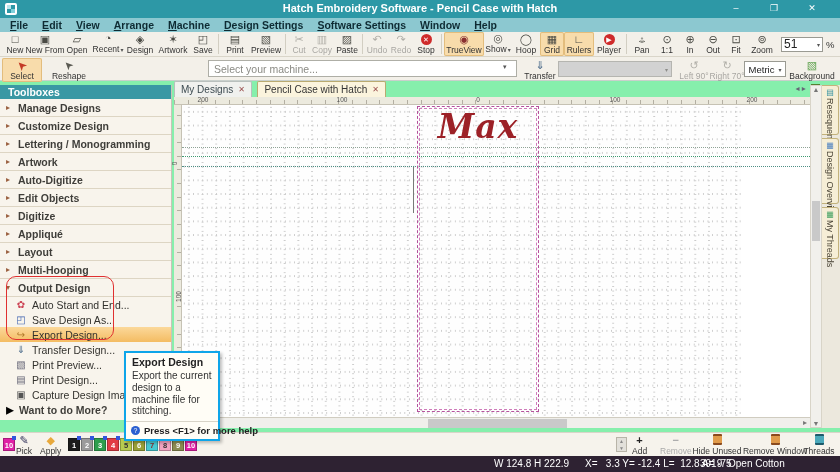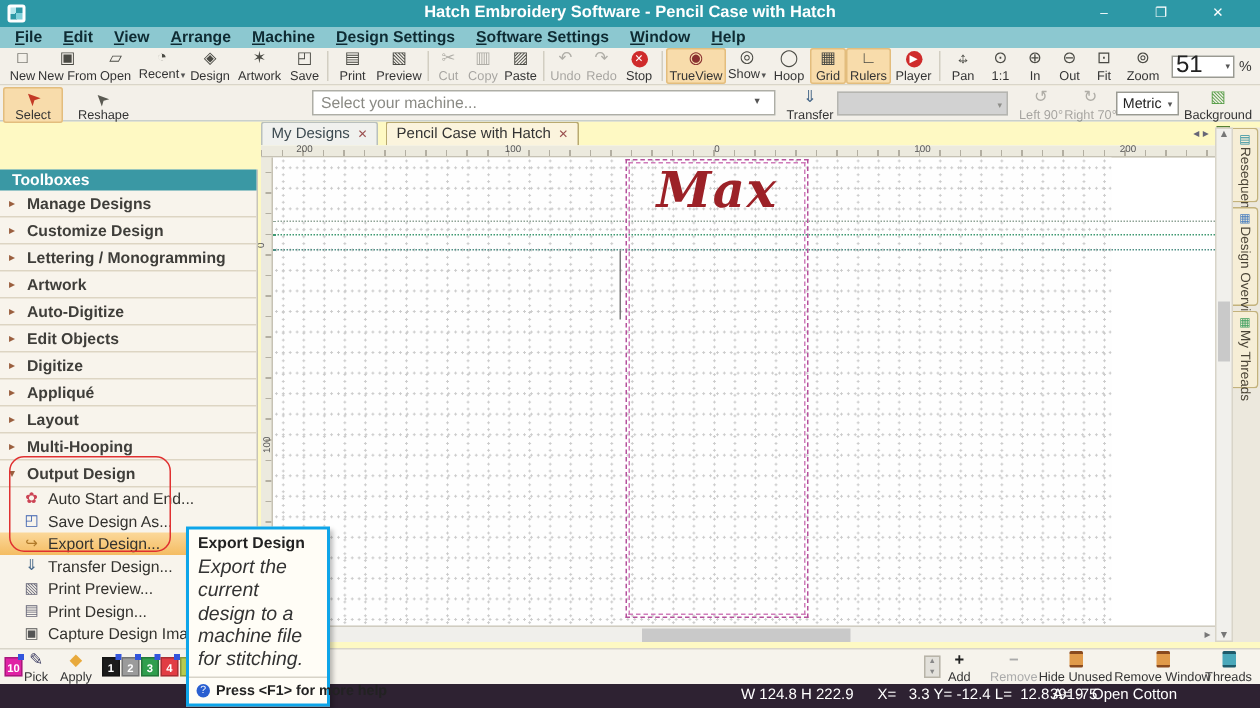--- a/index.html
+++ b/index.html
@@ -1,18 +1,18 @@
 <!DOCTYPE html>
 <html><head>
 <meta charset="utf-8">
 <style>
   * { margin:0; padding:0; box-sizing:border-box; }
   html,body { width:840px; height:472px; }
   #app { position:relative; width:840px; height:472px; overflow:hidden;
-         background:#fef9c3; font-family:"Liberation Sans",sans-serif; }
+         background:#86efac; font-family:"Liberation Sans",sans-serif; }
 
   
   .titlebar { position:absolute; left:0; top:0; width:840px; height:18px;
               background:#2d98a6; color:#fff; }
   .title-text { position:absolute; left:0; right:0; top:2px; text-align:center;
                 font-size:11px; font-weight:bold; }
   .logo { position:absolute; left:5px; top:3px; width:12px; height:12px;
           background:#fff; border-radius:2px; }
   .logo::after { content:""; position:absolute; left:2px; top:2px; width:8px; height:8px;
                  background:conic-gradient(#2d98a6 0 25%, #7fd0da 0 50%, #2d98a6 0 75%, #b7e6ec 0); }
@@ -37,21 +37,21 @@
   .tb.on { background:#f8dcab; box-shadow:inset 0 0 0 1px #e3bd7d; }
   .vsep { width:1px; height:20px; background:#d2cec2; margin:0 2px; flex:0 0 auto; }
   .dd { font-size:6px; color:#555; margin-left:1px; }
   .circle { display:inline-block; width:11px; height:11px; border-radius:50%;
             background:#cf2b2b; color:#fff; font-size:7px; line-height:11px; text-align:center; }
   .pan-i { position:relative; width:12px; height:11px; }
   .pan-i span { position:absolute; left:0; top:0; width:12px; font-size:10px; line-height:11px;
                 text-align:center; color:#4a4a44; }
   .combo { display:flex; align-items:center; height:15px; width:42px; background:#fff;
            border:1px solid #9a9a92; margin-left:4px; padding:0 2px; }
-  .combo .val { flex:1; font-size:16px; color:#222; }
+  .combo .val { flex:1; font-size:12px; color:#222; }
   .pct { font-size:9.5px; color:#333; margin-left:3px; }
 
   
   .toolbar2 { position:absolute; left:0; top:57px; width:840px; height:24px;
               background:#f3f0e9; border-bottom:1px solid #c9d0cc; }
   .t2btn { position:absolute; display:flex; flex-direction:column; align-items:center;
            border-radius:2px; }
   .arrow-red { display:inline-block; font-size:12px; color:#c43a25; transform:rotate(-135deg); line-height:11px;}
   .arrow-gray { display:inline-block; font-size:11px; color:#5a5a52; transform:rotate(-135deg); line-height:11px;}
   .machine { position:absolute; left:208px; top:3px; width:309px; height:17px; background:#fff;
@@ -118,41 +118,41 @@
   .vthumb { position:absolute; left:1px; top:115px; width:8px; height:40px; background:#c9c9c9; }
   .rtabs { position:absolute; left:822px; top:85px; width:18px; height:343px; background:#ece8dd; }
   .rtab { position:absolute; left:0; width:17px; background:#f6eed6; border:1px solid #c3b27c;
           border-left:none; border-radius:0 3px 3px 0; display:flex; flex-direction:column;
           align-items:center; padding-top:2px; }
   .rtab .ric { font-size:8px; line-height:9px; }
   .rtab .rlb { writing-mode:vertical-rl; font-size:9px; color:#4a4436; margin-top:1px; white-space:nowrap; }
 
   
   .sidebar { position:absolute; left:0; top:85px; width:172px; height:335px; background:#f8f4ec;
-             border-right:1px solid #c8c4b8;margin-top:28px; }
+             border-right:1px solid #c8c4b8; }
   .sb-header { height:14px; background:#3a98a4; color:#fff; font-size:10.5px; font-weight:bold;
                padding:1px 0 0 8px; }
   .sb-item { height:18px; display:flex; align-items:center; gap:5px; padding-left:6px;
              border-bottom:1px solid #ddd5c3; }
   .sb-item .tri { font-size:8px; color:#9a5f3f; width:7px; }
   .sb-item .lbl { font-size:10.5px; font-weight:bold; color:#3f3e3a; white-space:nowrap; }
   .sb-sub { height:15px; display:flex; align-items:center; gap:5px; padding-left:15px; }
   .sb-sub .sic { font-size:10px; width:12px; text-align:center; line-height:12px; }
   .sb-sub .slb { font-size:10.5px; color:#33322e; white-space:nowrap; }
   .sb-sub.hl { background:linear-gradient(#fbd89a,#f4bc62); }
   .sb-footer { height:15px; display:flex; align-items:center; gap:5px; padding-left:6px; }
   .sb-footer .lbl { font-size:10.5px; font-weight:bold; color:#3f3e3a; }
   .red-annot { position:absolute; left:6px; top:191px; width:108px; height:64px;
                border:1.6px solid #e03030; border-radius:10px; pointer-events:none; }
 
   
   .tooltip { position:absolute; left:124px; top:351px; width:96px; background:#fffdf6;
              border:2px solid #0ea5e9; box-shadow:2px 2px 3px rgba(0,0,0,.25); z-index:50; }
   .tt-title { font-size:10.5px; font-weight:bold; color:#222; padding:3px 6px 1px; }
-  .tt-body { font-size:13px; color:#333; padding:1px 6px 4px; line-height:1.18;font-style:italic; }
+  .tt-body { font-size:10px; color:#333; padding:1px 6px 4px; line-height:1.18; }
   .tt-foot { border-top:1px solid #d8d4c8; padding:3px 5px; display:flex; align-items:center; gap:4px; }
   .tt-foot .hicon { width:9px; height:9px; border-radius:50%; background:#2a5fd0; color:#fff;
                     font-size:7px; line-height:9px; text-align:center; flex:0 0 auto; }
   .tt-foot .htext { font-size:9.5px; font-weight:bold; color:#222; white-space:nowrap; }
 
   
   .bottombar { position:absolute; left:0; top:432px; width:840px; height:24px; background:#f6f3ec;
                border-top:1px solid #d9d5c9; }
   .chip { position:absolute; top:5px; width:12px; height:13px; font-size:7.5px; font-weight:bold;
           text-align:center; line-height:13px; border:1px solid rgba(0,0,0,.25); }

